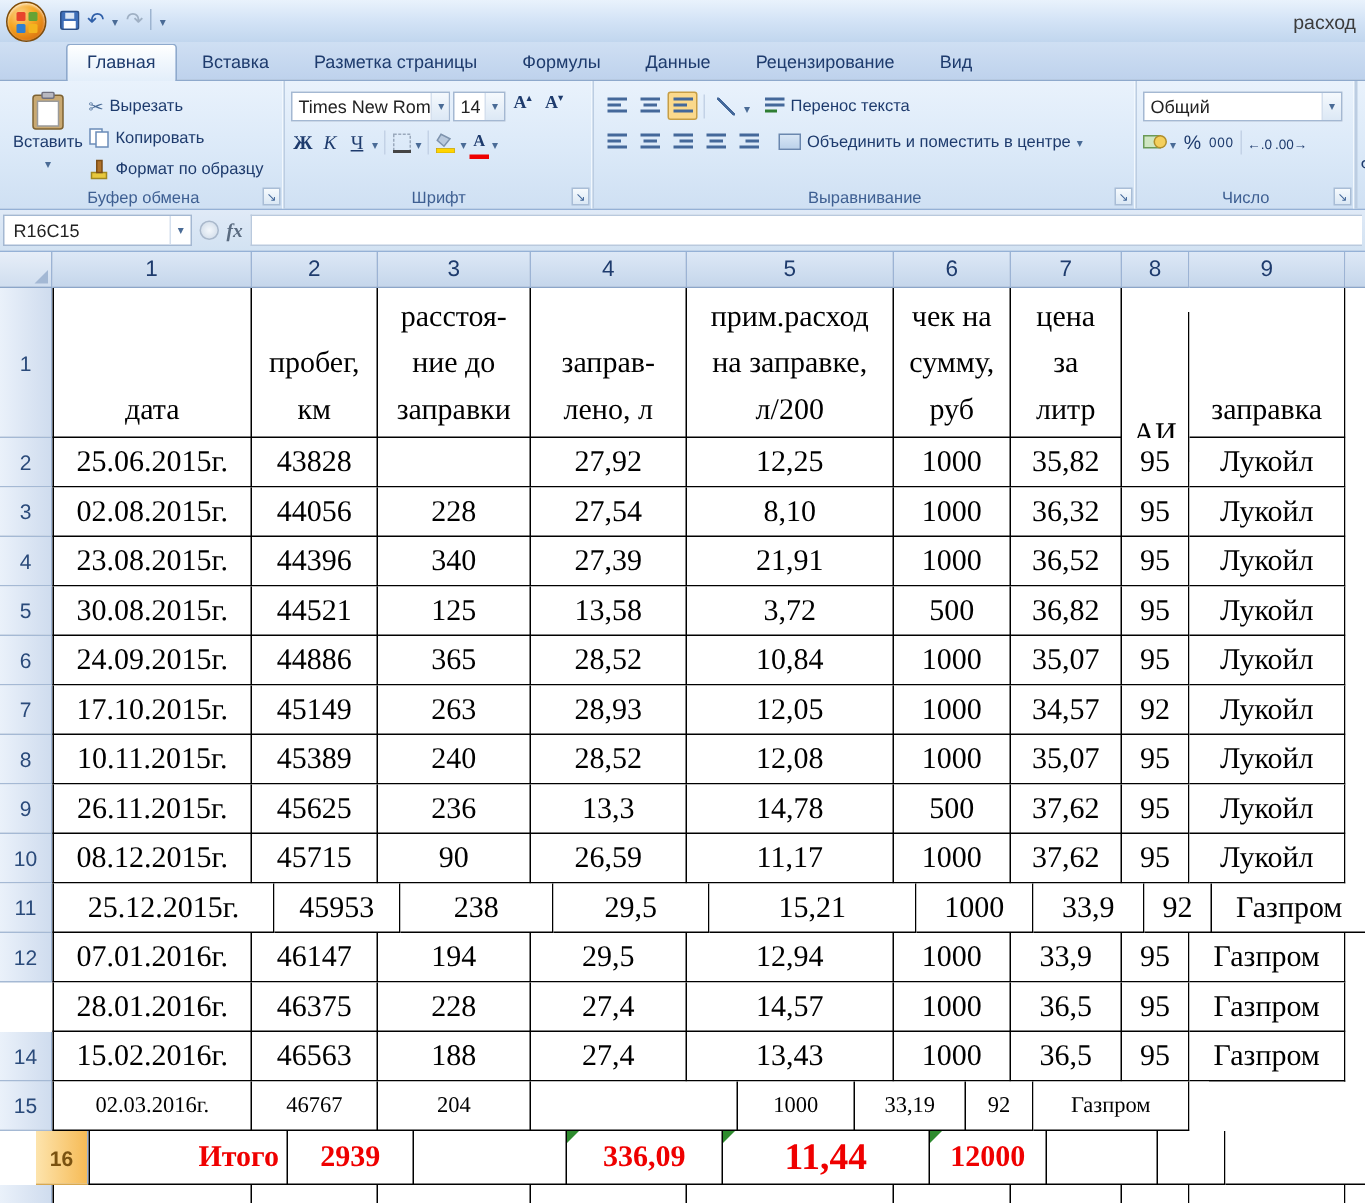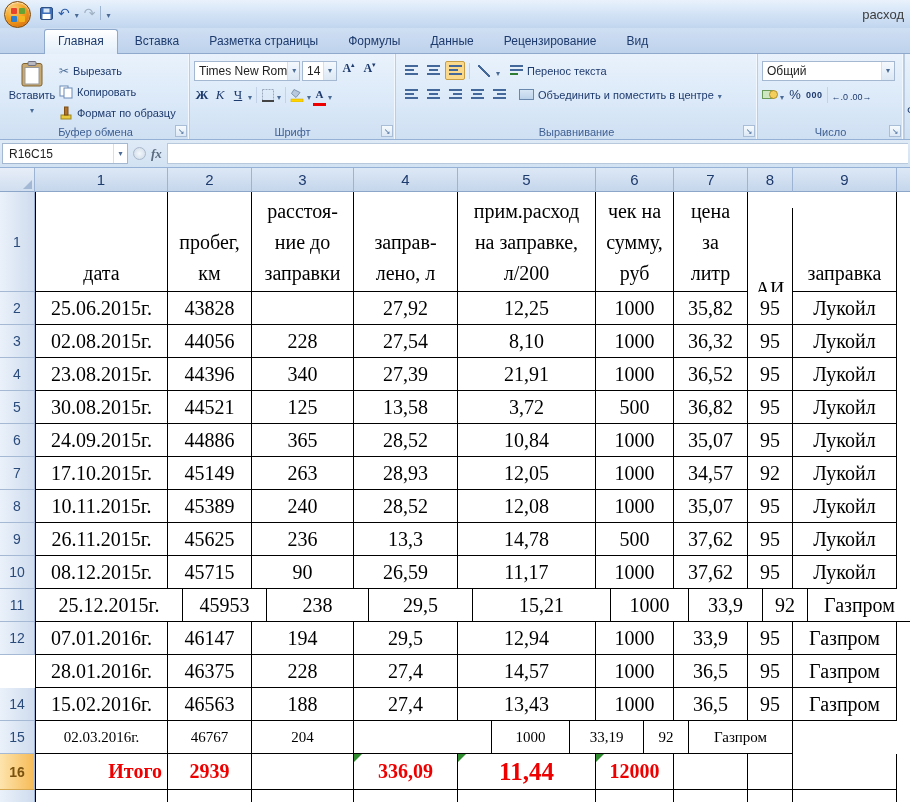--- a/index.html
+++ b/index.html
@@ -77,21 +77,21 @@
           linear-gradient(#44689a,#44689a) 0 8px/13px 2px no-repeat; }
   .i-wrapic { background:linear-gradient(#44689a,#44689a) 0 0/13px 2px no-repeat,
           linear-gradient(#44689a,#44689a) 0 4px/13px 2px no-repeat,
           linear-gradient(#2e7d32,#2e7d32) 0 8px/8px 2px no-repeat; }
   .i-diag { width:12px; height:12px; background:linear-gradient(45deg,transparent 44%,#44689a 44% 56%,transparent 56%); }
   .i-merge { width:15px; height:11px; border:1px solid #6a87ae; background:linear-gradient(#d8e6f5,#bcd2ea); }
   .lblbtn { display:flex; align-items:center; gap:4px; font-size:11px; color:#1e3b6d; margin-left:8px; white-space:nowrap; }
 
   .g-num { width:146px; }
   .pctbtn { font-size:13px; color:#1e3b6d; width:18px; text-align:center; }
-  .thoubtn { font-size:9px; font-weight:bold; color:#1e3b6d; letter-spacing:0.5px; }
+  .thoubtn { font-size:9px; font-weight:normal; color:#1e3b6d; letter-spacing:0.5px; }
   .di::after { content:"←.0"; font-size:9px; color:#1e3b6d; }
   .dd::after { content:".00→"; font-size:9px; color:#1e3b6d; }
 
   .gclipped { flex:1 1 auto; position:relative; overflow:hidden; border-left:1px solid #bccde2; }
   .gclipped span { position:absolute; top:50px; left:2px; font-size:11px; color:#1e3b6d; white-space:nowrap; }
 
   
   .fbar { height:28px; background:linear-gradient(#e0eaf7,#d2e2f2); border-bottom:1px solid #95b1d6;
     display:flex; align-items:center; padding:0 2px; gap:5px; }
   .namebox { width:126px; height:21px; background:#fff; border:1px solid #a4b8d2; display:flex; align-items:center;
@@ -546,21 +546,21 @@
       <div class="cell c0 small" style="width: 133px;">02.03.2016г.</div>
       <div class="cell small" style="width: 84px;">46767</div>
       <div class="cell small" style="width: 102px;">204</div>
       <div class="cell small" style="width: 138px;"></div>
       <div class="cell small" style="width: 78px;">1000</div>
       <div class="cell small" style="width: 74px;">33,19</div>
       <div class="cell small" style="width: 45px;">92</div>
       <div class="cell small" style="width: 104px;">Газпром</div>
       <div class="cell pcol" style="width: 13px;"></div>
     </div>
-    <div class="grow" style="height: 36px;">
+    <div class="grow" style="height: 36px; padding-left: 24px;">
       <div class="rh sel" style="width: 35px;">16</div>
       <div class="cell c0 total right" style="width: 133px;">Итого</div>
       <div class="cell total" style="width: 84px;">2939</div>
       <div class="cell total" style="width: 102px;"></div>
       <div class="cell total mark" style="width: 104px;">336,09</div>
       <div class="cell total big mark" style="width: 138px;">11,44</div>
       <div class="cell total mark" style="width: 78px;">12000</div>
       <div class="cell total" style="width: 74px;"></div>
       <div class="cell total" style="width: 45px;"></div>
       <div class="cell total" style="width: 104px;"></div>

